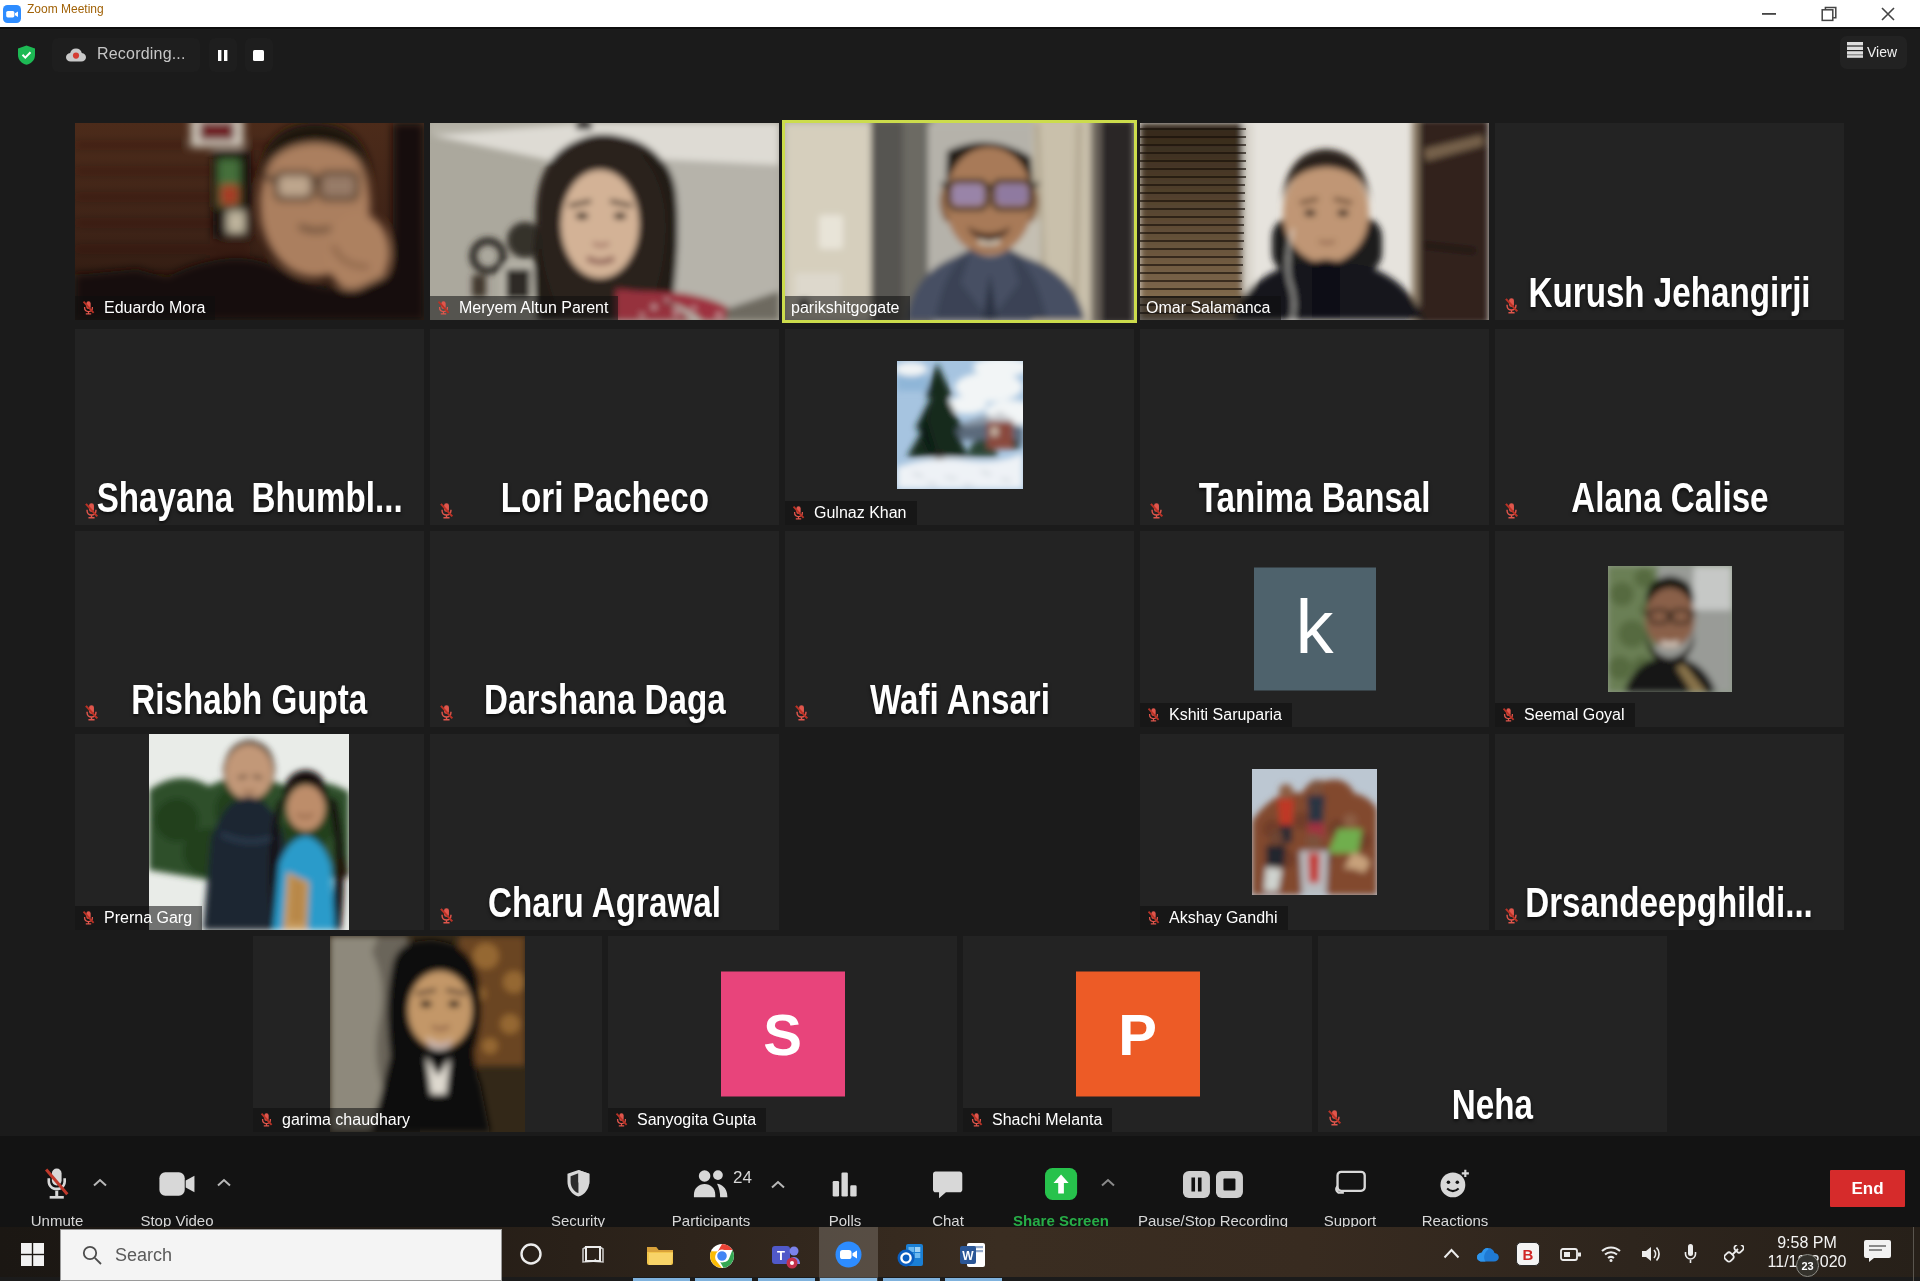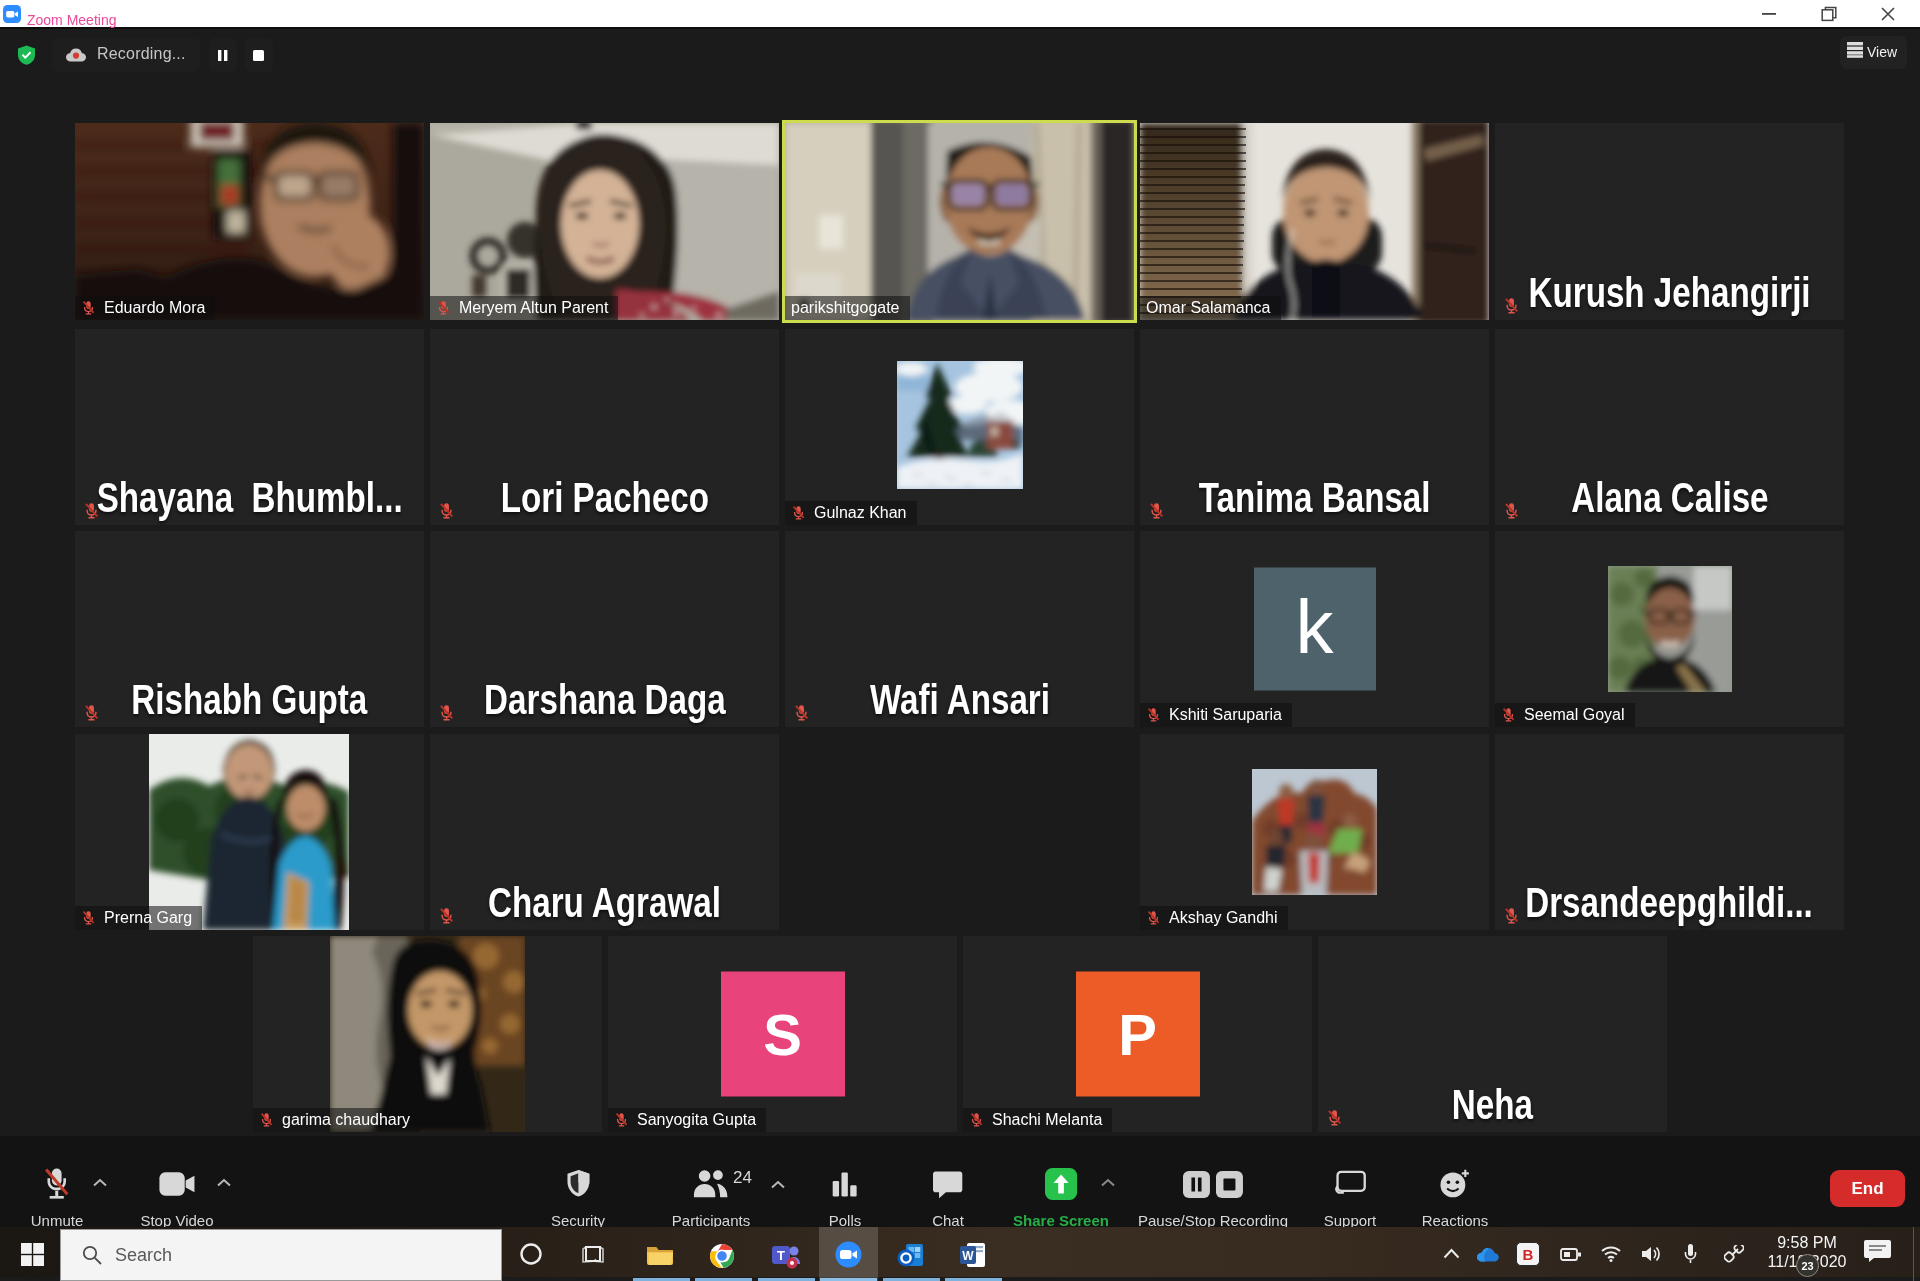--- a/index.html
+++ b/index.html
@@ -1,17 +1,17 @@
 <!DOCTYPE html>
 <html><head><meta charset="utf-8"><title>Zoom Meeting</title><style>
 *{margin:0;padding:0;box-sizing:border-box}
 html,body{width:1920px;height:1281px;overflow:hidden;background:#1b1b1b;font-family:"Liberation Sans",sans-serif}
 .abs{position:absolute}
 #titlebar{position:absolute;left:0;top:0;width:1920px;height:29px;background:#fff;border-bottom:2px solid #0d0d0d}
-#titlebar .t{position:absolute;left:27px;top:12px;font-size:14px;color:#ec4899}
+#titlebar .t{position:absolute;left:27px;top:2px;font-size:12px;color:#a16207}
 #stage{position:absolute;left:0;top:31px;width:1920px;height:1196px;background:#1b1b1b}
 .tile{position:absolute;width:349px;background:#232323;overflow:hidden}
 .r1{top:92px;height:197px}
 .r2{top:298px;height:196px}
 .r3{top:500px;height:196px}
 .r4{top:703px;height:196px}
 .r5{top:905px;height:196px}
 .c1{left:75px}.c2{left:430px}.c3{left:785px}.c4{left:1140px}.c5{left:1495px}
 .d1{left:253px}.d2{left:608px}.d3{left:963px}.d4{left:1318px}
 .act{outline:3px solid #ccdc4c}
@@ -683,21 +683,21 @@
           <circle cx="17" cy="19" r="14" fill="#d8d8d8"></circle>
           <circle cx="12" cy="16" r="2" fill="#131313"></circle>
           <circle cx="22" cy="16" r="2" fill="#131313"></circle>
           <path d="M10.5 23q6.5 6 13 0" stroke="#131313" stroke-width="2.2" fill="none"></path>
           <path d="M31 2v8M27 6h8" stroke="#d8d8d8" stroke-width="2.4"></path>
         </svg>
 </div>
       <div class="tx">Reactions</div>
     </div>
 
-<div class="abs" style="left:1830px;top:34px;width:75px;height:37px;background:#d62b2b;border-radius:9px;display:flex;align-items:center;justify-content:center;color:#fff;font-size:17px;font-weight:bold">End</div>
+<div class="abs" style="left:1830px;top:34px;width:75px;height:37px;background:#d62b2b;border-radius:1px;display:flex;align-items:center;justify-content:center;color:#fff;font-size:17px;font-weight:bold">End</div>
 </div>
 
 <div id="taskbar" style="background:linear-gradient(90deg,#1b1713 0%,#221b15 18%,#2e241b 36%,#3a2d21 52%,#382b20 68%,#2e251d 85%,#272019 100%)">
 <svg class="abs" style="left:21px;top:16px" width="23" height="23" viewBox="0 0 23 23">
       <g fill="#f2f2f2">
         <rect width="10.8" height="10.8"></rect>
         <rect x="12.2" width="10.8" height="10.8"></rect>
         <rect y="12.2" width="10.8" height="10.8"></rect>
         <rect x="12.2" y="12.2" width="10.8" height="10.8"></rect>
       </g>

